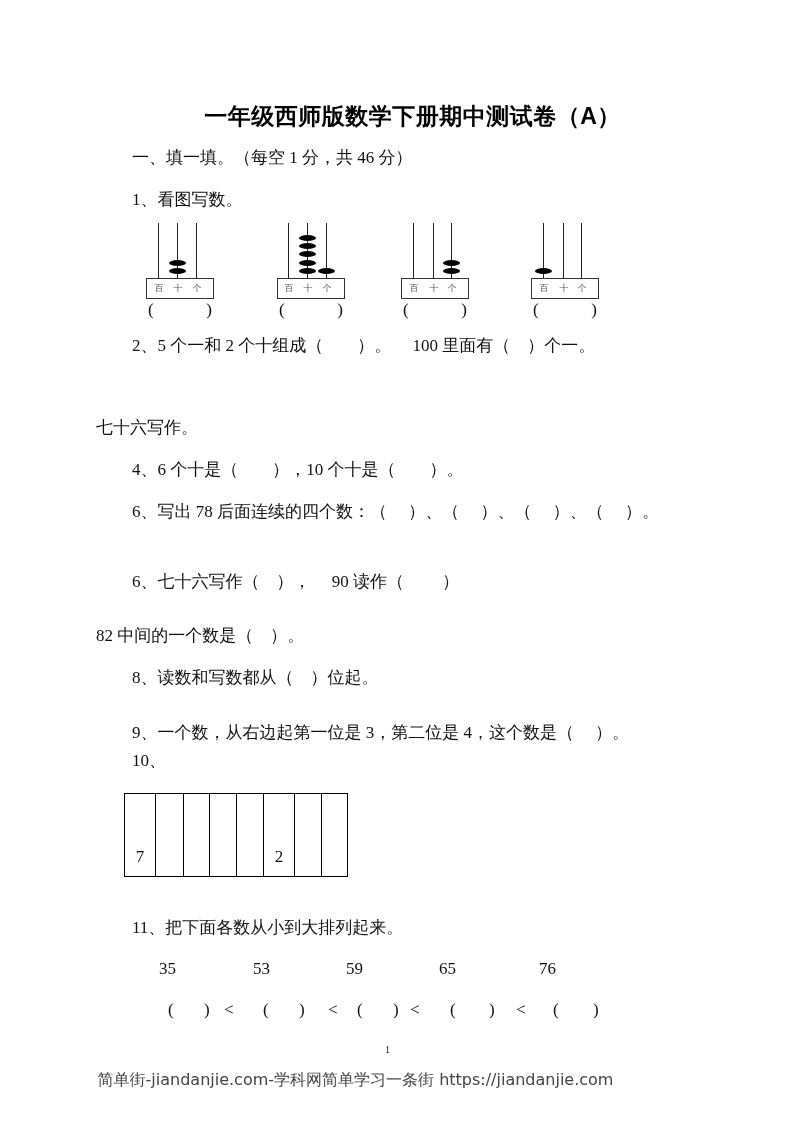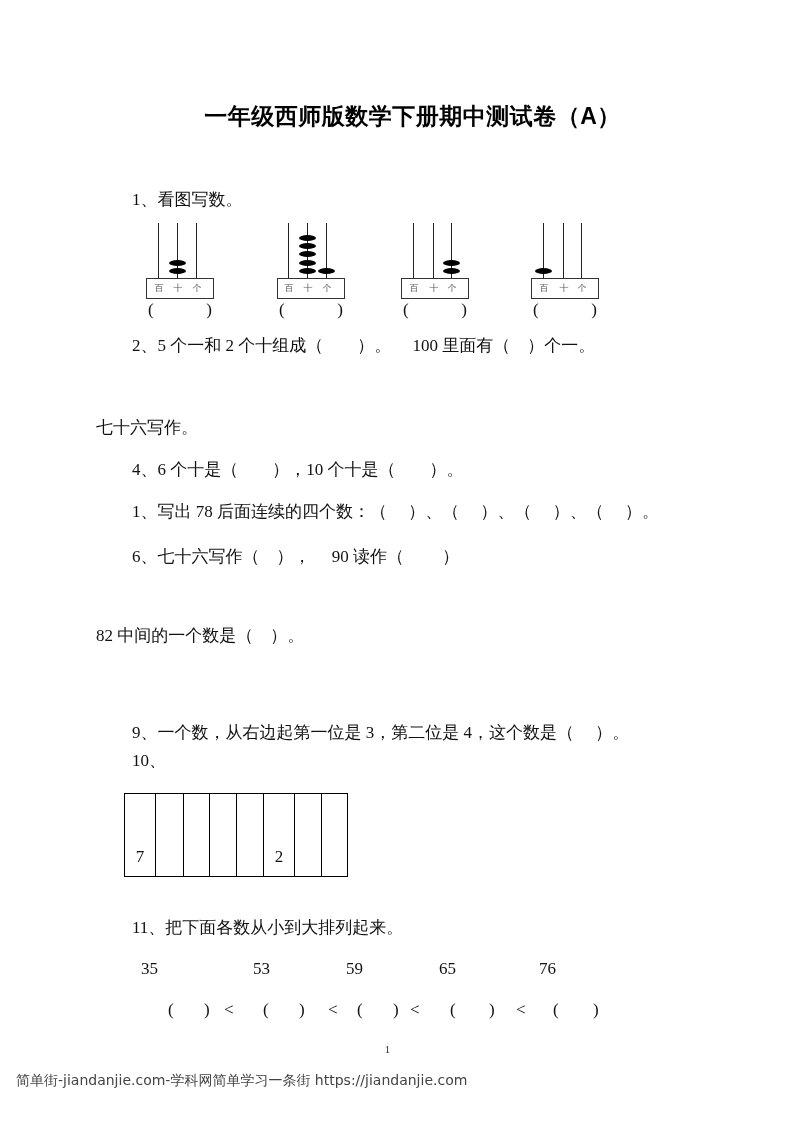--- a/index.html
+++ b/index.html
@@ -68,31 +68,32 @@
   .ncell span { position: absolute; left: 0; right: 0; top: 53px; text-align: center; line-height: 20px; }
 
   .abs { position: absolute; font-size: 17px; line-height: 20px; white-space: pre; }
 
   .pagenum {
     position: absolute; left: 369px; top: 1043px;
     font-size: 10px; line-height: 14px; color: #222;
   }
   .footer {
     position: absolute; left: 0; top: 1069px; width: 679px;
-    font-family: "DejaVu Sans", sans-serif;
-    font-size: 14px; line-height: 22px; color: #444;
+    text-align: center; font-family: "DejaVu Sans", sans-serif;
+    font-size: 16px; line-height: 22px; color: #444;
   }
 </style>
 </head>
 <body>
 
 <div class="page">
 
   <div class="title">一年级西师版数学下册期中测试卷（A）</div>
 
+  <div class="line ind" style="top:148px">一、填一填。（每空 1 分，共 46 分）</div>
 
   <div class="line ind" style="top:190px">1、看图写数。</div>
 
   <div class="abacus" style="left:130px">
     <div class="rod" style="left:12px"></div>
     <div class="rod" style="left:31px"></div>
     <div class="rod" style="left:50px"></div>
     <div class="beads">
         <div class="bead" style="left: 31px; top: 45px;"></div>
         <div class="bead" style="left: 31px; top: 36.7px;"></div>
@@ -156,23 +157,24 @@
       <span class="plabel" style="left:32px">十</span>
       <span class="plabel" style="left:50px">个</span>
     </div>
     <span class="aparen" style="left:2px">(</span>
     <span class="aparen" style="right:2px">)</span>
   </div>
 
   <div class="line ind" style="top:336px">2、5 个一和 2 个十组成（　　）。　 100 里面有（　）个一。</div>
   <div class="line cont" style="top:418px">七十六写作。</div>
   <div class="line ind" style="top:460px">4、6 个十是（　　），10 个十是（　　）。</div>
-  <div class="line ind" style="top:502px">1、写出 78 后面连续的四个数：（　 ）、（　 ）、（　 ）、（　 ）。</div>
-  <div class="line ind" style="top:547px">6、七十六写作（　），　 90 读作（　　 ）</div>
+  <div class="line ind" style="top:502px">6、写出 78 后面连续的四个数：（　 ）、（　 ）、（　 ）、（　 ）。</div>
+  <div class="line ind" style="top:572px">6、七十六写作（　），　 90 读作（　　 ）</div>
   <div class="line cont" style="top:626px">82 中间的一个数是（　）。</div>
+  <div class="line ind" style="top:668px">8、读数和写数都从（　）位起。</div>
   <div class="line ind" style="top:723px">9、一个数，从右边起第一位是 3，第二位是 4，这个数是（　 ）。</div>
 
   <div class="line ind" style="top:751px">10、</div>
   <div class="numtable">
     <div class="ncell" style="width:31px">
         <span>7</span>
       </div>
     <div class="ncell" style="width:28px">
         <span></span>
       </div>
@@ -191,21 +193,21 @@
     <div class="ncell" style="width:27px">
         <span></span>
       </div>
     <div class="ncell" style="width:25px">
         <span></span>
       </div>
   </div>
 
   <div class="line ind" style="top:918px">11、把下面各数从小到大排列起来。</div>
 
-  <span class="abs" style="left:125px; top:959px">35</span>
+  <span class="abs" style="left:143px; top:959px">35</span>
   <span class="abs" style="left:237px; top:959px">53</span>
   <span class="abs" style="left:330px; top:959px">59</span>
   <span class="abs" style="left:423px; top:959px">65</span>
   <span class="abs" style="left:523px; top:959px">76</span>
 
   <span class="abs" style="left:152px; top:1000px">(</span>
   <span class="abs" style="left:188px; top:1000px">)</span>
   <span class="abs" style="left:208px; top:1000px">&lt;</span>
   <span class="abs" style="left:247px; top:1000px">(</span>
   <span class="abs" style="left:283px; top:1000px">)</span>

